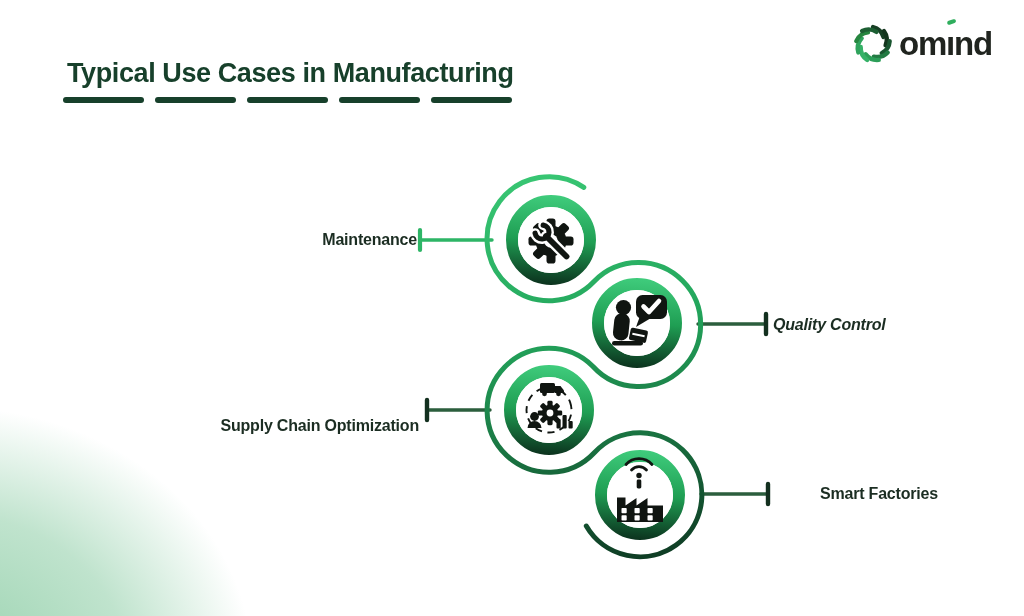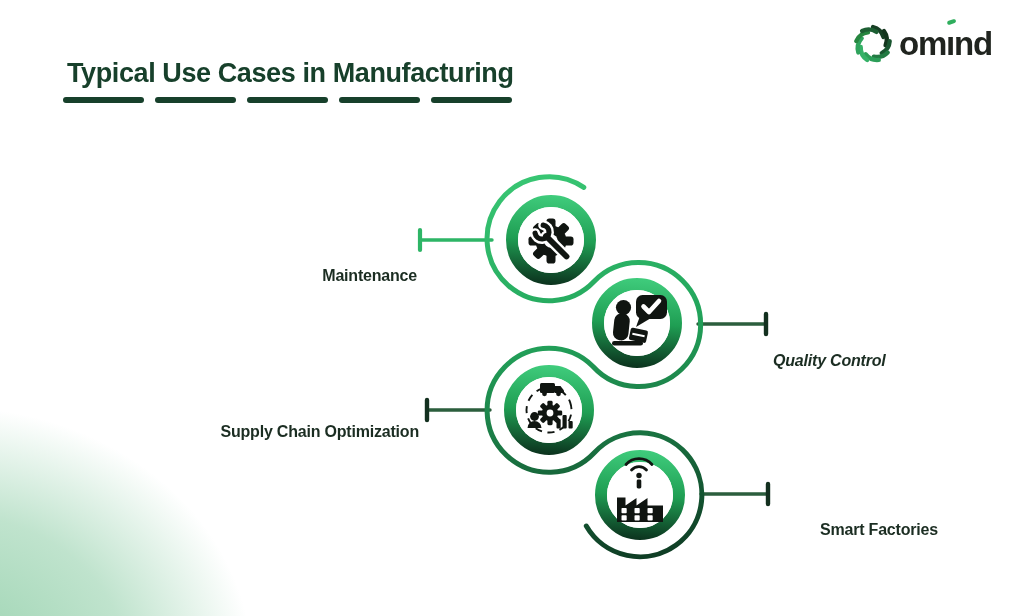--- a/index.html
+++ b/index.html
@@ -24,25 +24,25 @@
     display:flex;align-items:baseline;
   }
   .brand .dotless{position:relative;}
   .brand .dotless::after{
     content:"";position:absolute;left:1px;top:-7px;width:9px;height:3.6px;border-radius:2px;
     background:#2fae5d;transform:rotate(-18deg);
   }
   .scene{position:absolute;left:0;top:0;}
   .node-label{
     position:absolute;font-size:16px;font-weight:700;color:#1b2d22;white-space:nowrap;
-    transform:translateY(-50%);letter-spacing:-.2px;margin-top:36px;
+    transform:translateY(-50%);letter-spacing:-.2px;
   }
   .lbl-maintenance{right:607px;top:240px;}
   .lbl-quality{left:773px;top:325px;font-style:italic;}
-  .lbl-supply{right:605px;top:396px;}
+  .lbl-supply{right:605px;top:426px;}
   .lbl-smart{left:820px;top:494px;}
 </style>
 </head>
 <body>
 
 <div class="stage">
 
   <div class="corner-glow"></div>
 
   <div class="title-block">

